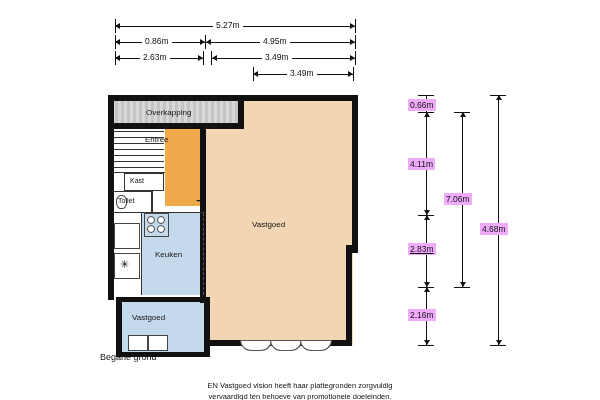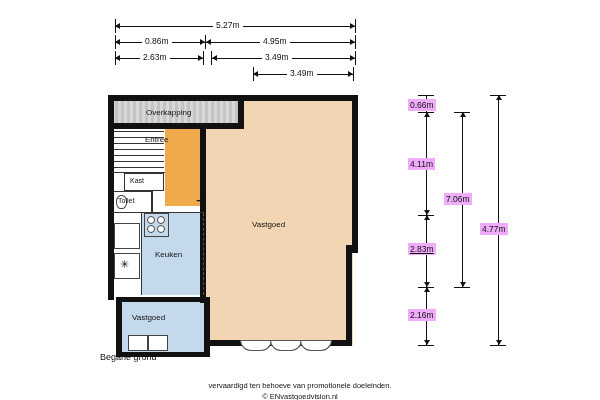--- a/index.html
+++ b/index.html
@@ -137,21 +137,21 @@
     <div class="arrowD" style="left:460px;top:267px;"></div>
     <div class="vlabel" style="left:444px;top:178px;">7.06m</div>
   </div>
 
   <div>
     <div class="htick" style="left:490px;top:80px;width:16px;"></div>
     <div class="htick" style="left:490px;top:330px;width:16px;"></div>
     <div class="vdimline" style="left:498px;top:80px;height:250px;"></div>
     <div class="arrowU" style="left:496px;top:80px;"></div>
     <div class="arrowD" style="left:496px;top:325px;"></div>
-    <div class="vlabel" style="left:480px;top:208px;">4.77m</div>
+    <div class="vlabel" style="left:480px;top:208px;">4.68m</div>
   </div>
 
   <div class="plan">
 
     <div class="room living" style="left:105px;top:5px;width:148px;height:245px;"></div>
 
     <div class="room" style="left:105px;top:200px;width:0px;height:0px;"></div>
 
     <div class="room overkapping hatch" style="left:12px;top:5px;width:128px;height:28px;"></div>
 
@@ -231,17 +231,18 @@
     <div class="roomlabel" style="left:30px;top:82px;font-size:7px;">Kast</div>
     <div class="roomlabel" style="left:18px;top:102px;font-size:7px;">Toilet</div>
     <div class="roomlabel" style="left:55px;top:155px;">Keuken</div>
     <div class="roomlabel" style="left:32px;top:218px;">Vastgoed</div>
     <div class="roomlabel" style="left:152px;top:125px;">Vastgoed</div>
   </div>
 
   <div class="title" style="left:100px;top:337px;">Begane grond</div>
 
   <div class="footer" style="left:0;top:366px;">
+    <div>EN Vastgoed vision heeft haar plattegronden zorgvuldig</div>
     <div>vervaardigd ten behoeve van promotionele doeleinden.</div>
     <div>© ENvastgoedvision.nl</div>
   </div>
 
 </div>
 
 </body></html>

